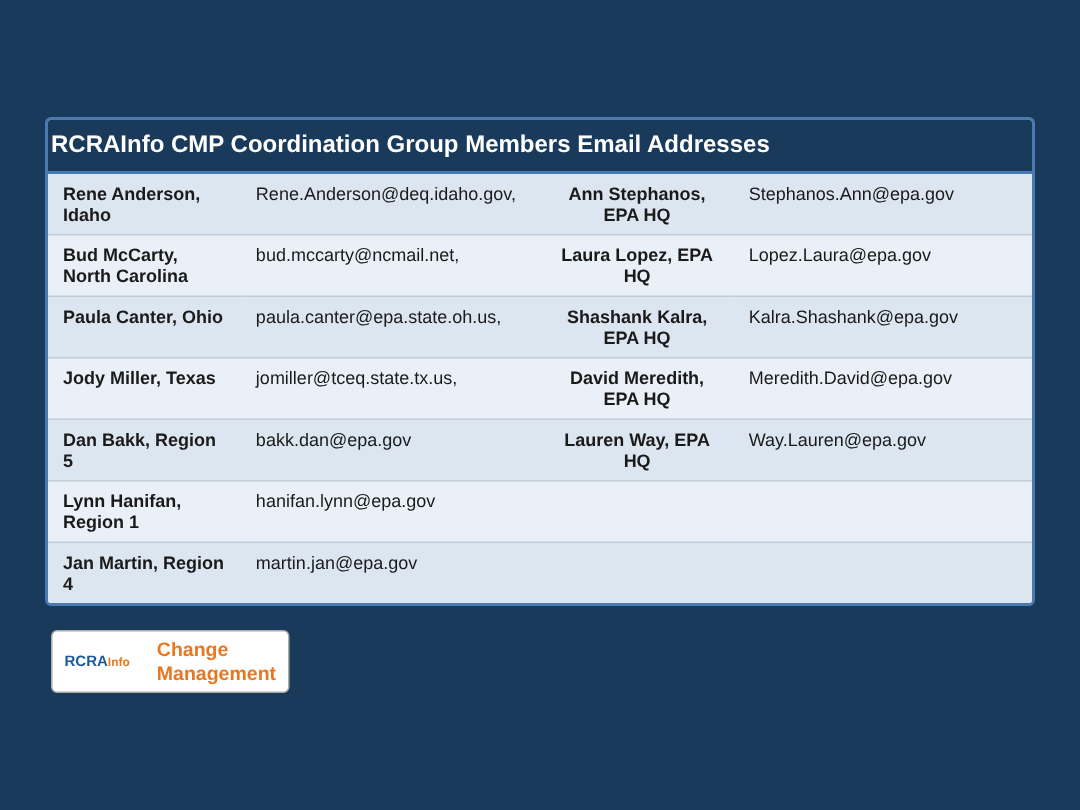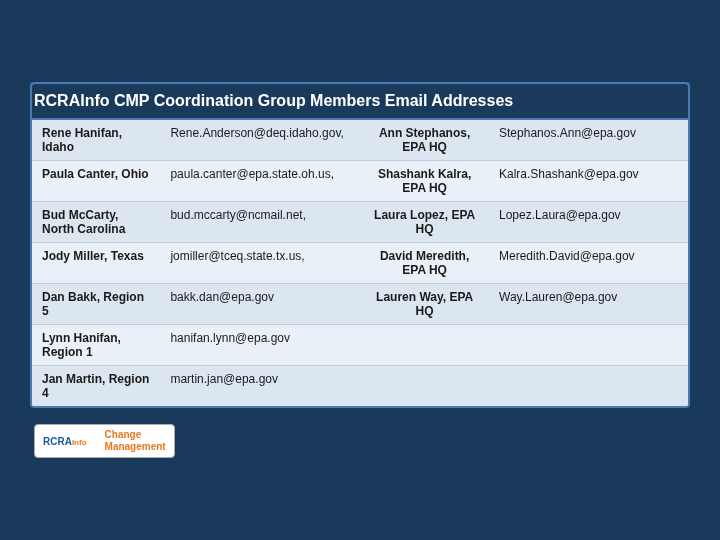--- a/index.html
+++ b/index.html
@@ -87,50 +87,50 @@
       font-size: 10px;
       font-weight: bold;
       color: #1a5a9a;
     }
     .logo-rcra span {
       color: #e87722;
       font-size: 8px;
     }
     .logo-text {
       color: #e87722;
-      font-size: 10px;
+      font-size: 13px;
       font-weight: bold;
       line-height: 1.2;
     }
   </style>
 </head>
 <body>
 
 <div class="main-container">
   <div class="card">
     <div class="card-title">RCRAInfo CMP Coordination Group Members Email Addresses</div>
     <table>
       <tbody id="table-body">
           <tr>
-            <td>Rene Hanifan, Idaho</td>
+            <td>Rene Anderson, Idaho</td>
             <td>Rene.Anderson@deq.idaho.gov,</td>
             <td>Ann Stephanos, EPA HQ</td>
             <td>Stephanos.Ann@epa.gov</td>
+          </tr>
+          <tr>
+            <td>Bud McCarty, North Carolina</td>
+            <td>bud.mccarty@ncmail.net,</td>
+            <td>Laura Lopez, EPA HQ</td>
+            <td>Lopez.Laura@epa.gov</td>
           </tr>
           <tr>
             <td>Paula Canter, Ohio</td>
             <td>paula.canter@epa.state.oh.us,</td>
             <td>Shashank Kalra, EPA HQ</td>
             <td>Kalra.Shashank@epa.gov</td>
-          </tr>
-          <tr>
-            <td>Bud McCarty, North Carolina</td>
-            <td>bud.mccarty@ncmail.net,</td>
-            <td>Laura Lopez, EPA HQ</td>
-            <td>Lopez.Laura@epa.gov</td>
           </tr>
           <tr>
             <td>Jody Miller, Texas</td>
             <td>jomiller@tceq.state.tx.us,</td>
             <td>David Meredith, EPA HQ</td>
             <td>Meredith.David@epa.gov</td>
           </tr>
           <tr>
             <td>Dan Bakk, Region 5</td>
             <td>bakk.dan@epa.gov</td>

